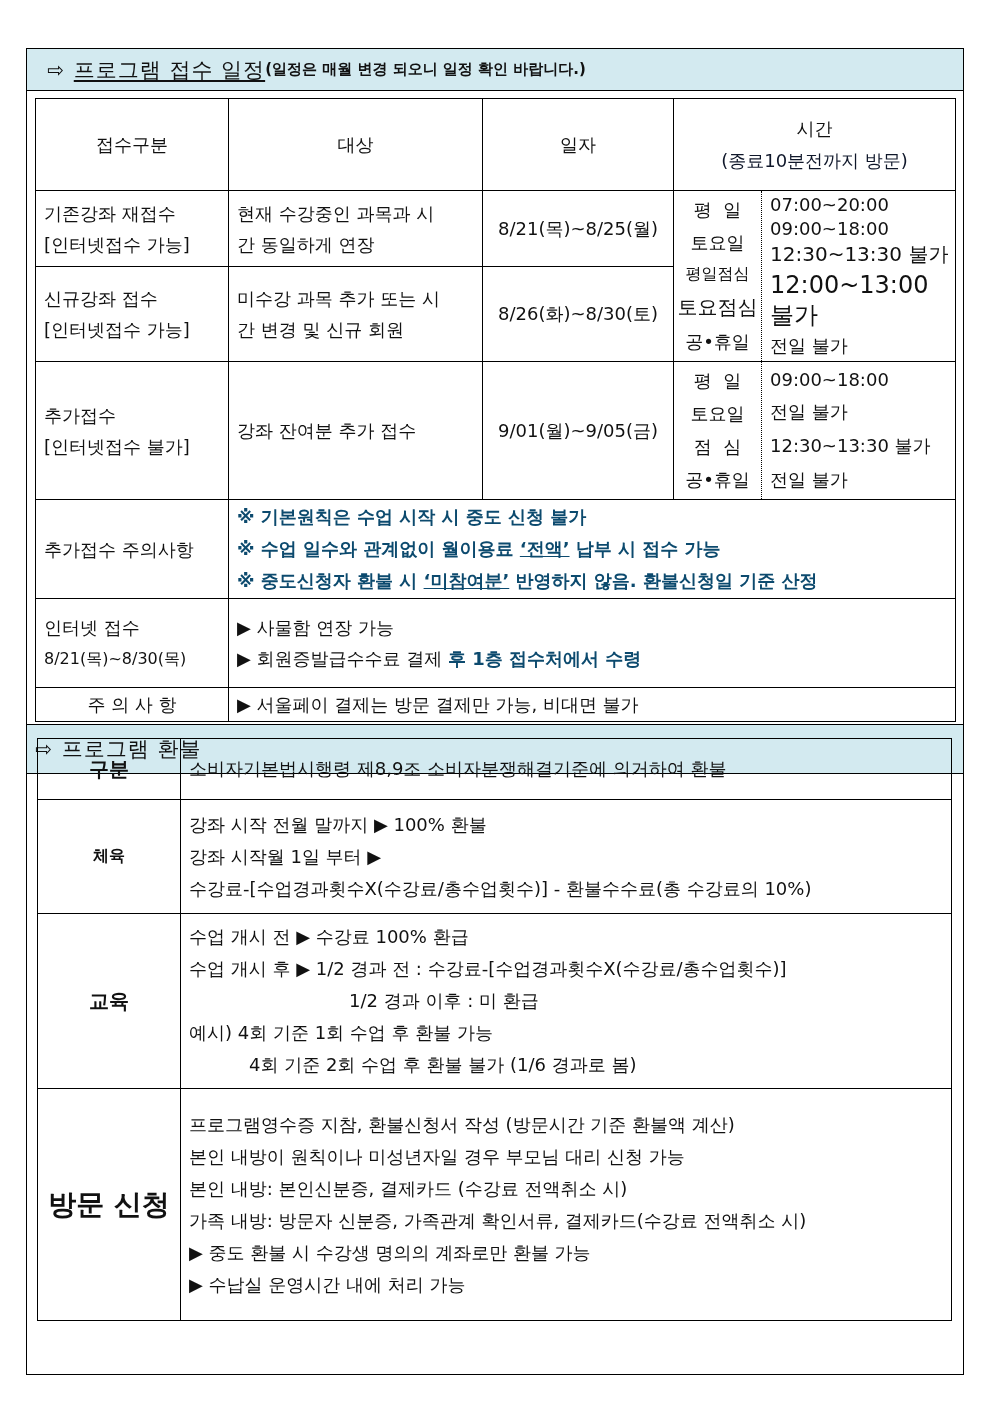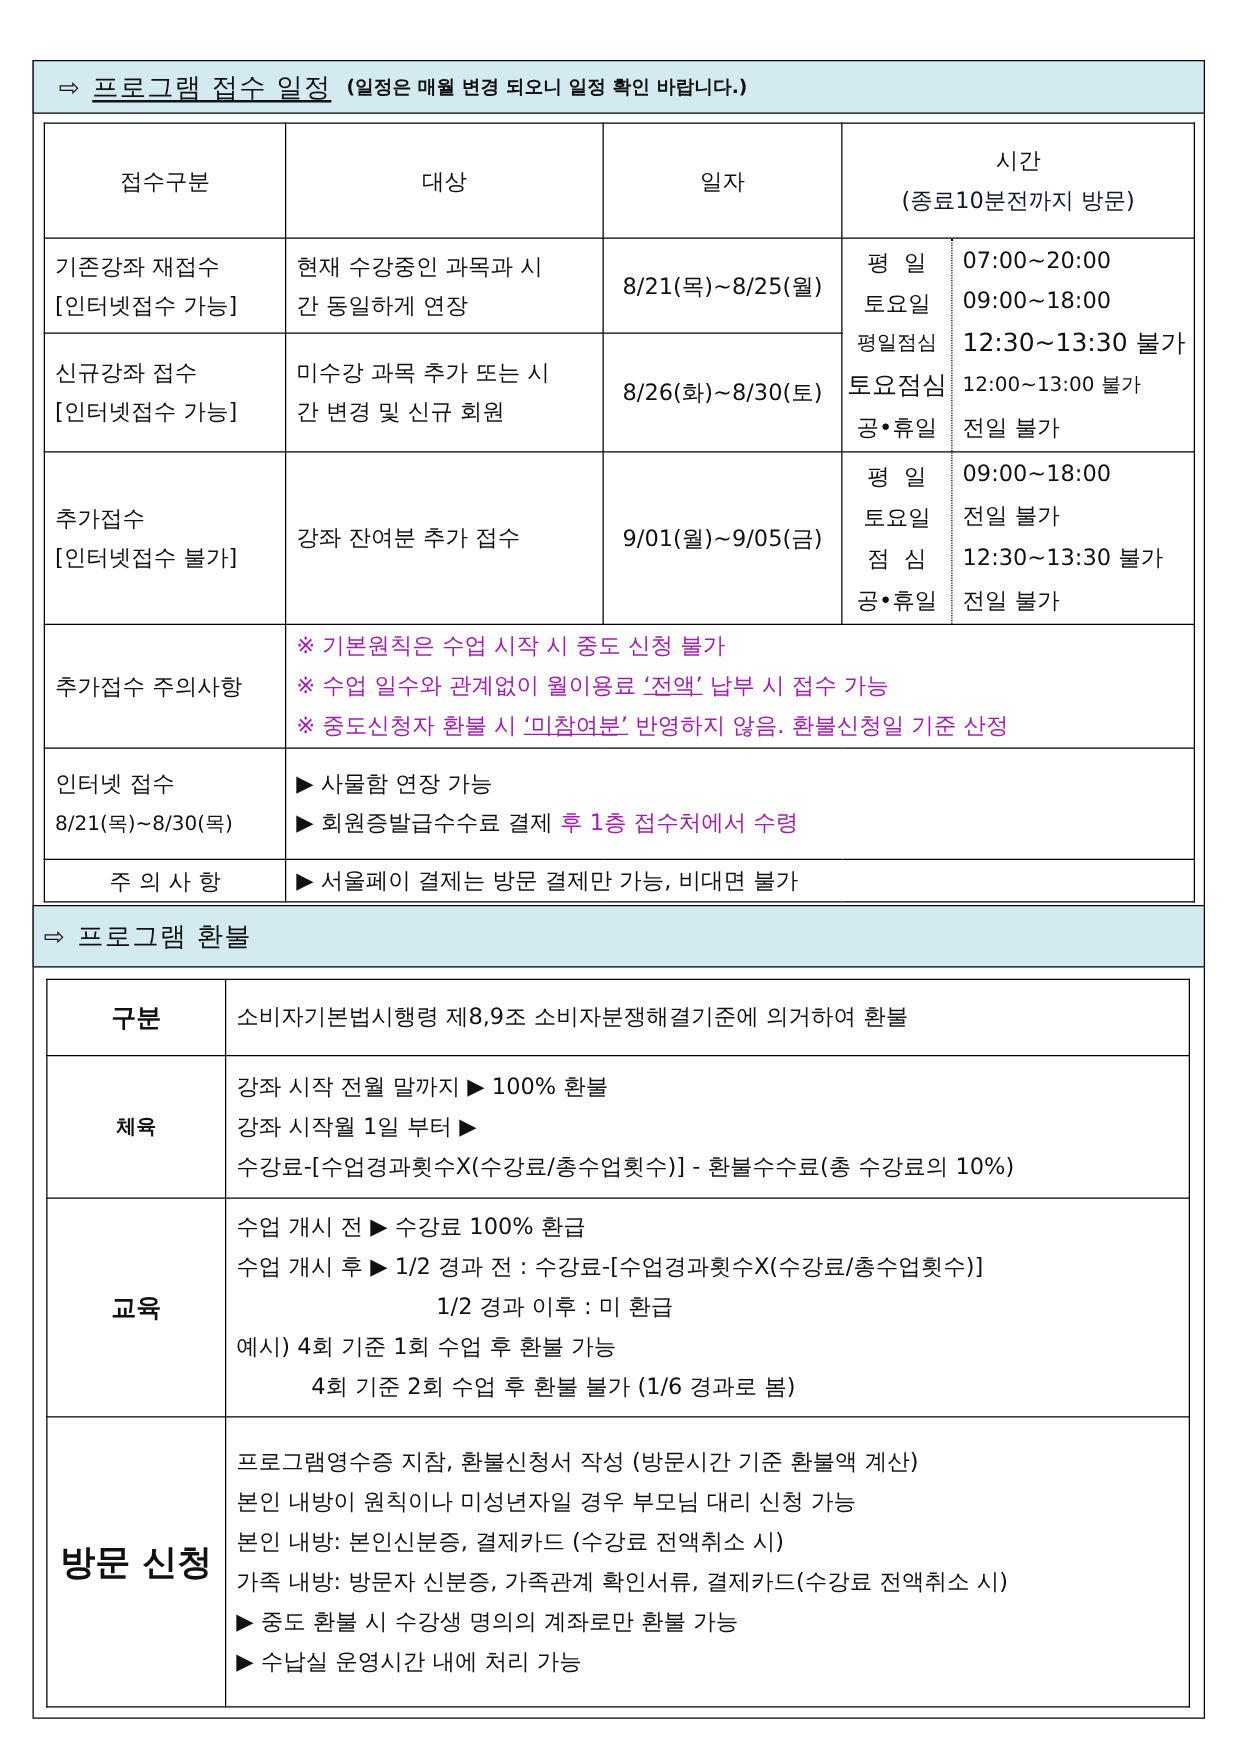--- a/index.html
+++ b/index.html
@@ -1,27 +1,27 @@
 <!DOCTYPE html>
 <html><head>
 <meta charset="utf-8">
 <style>
   html, body { margin:0; padding:0; background:#ffffff; }
   body { width:992px; height:1403px; position:relative; font-family:"DejaVu Serif","Liberation Serif",serif; color:#111; overflow:hidden; }
   .frame { position:absolute; left:26px; top:48px; width:938px; height:1327px; border:1.5px solid #000; box-sizing:border-box; }
   .sec-header { position:absolute; left:26px; width:938px; background:#d3eaf0; border:1.5px solid #000; box-sizing:border-box; display:flex; align-items:center; }
   .sec-header .arrow { font-size:20px; margin-left:20px; margin-right:10px; font-family:"DejaVu Sans",sans-serif; }
   .sec-header .title { font-size:21px; letter-spacing:1px; text-decoration:underline; text-underline-offset:3px; font-family:"DejaVu Sans",sans-serif; }
-  .sec-header .subtitle { font-size:15px; margin-left:12px; font-family:"DejaVu Sans",sans-serif; font-weight:bold; }
+  .sec-header .subtitle { font-size:15px; font-family:"DejaVu Sans",sans-serif; font-weight:bold; }
   table { border-collapse:collapse; position:absolute; table-layout:fixed; }
   td { border:1.5px solid #000; padding:0; vertical-align:middle; font-size:18px; font-family:"DejaVu Sans",sans-serif; }
   .center { text-align:center; }
   .lbl { padding-left:8px; line-height:31px; }
   .blue { color:#0f172a; }
-  .red { color:#a21caf; }
+  .red { color:#0c4a6e;font-weight:bold; }
   .ul { text-decoration:underline; }
   .timegrid { display:grid; grid-template-columns:88px 1fr; height:100%; }
   .timegrid .k { text-align:center; border-right:1.5px dotted #000; display:flex; flex-direction:column; justify-content:space-around; padding:2px 0; }
   .timegrid .v { padding-left:8px; display:flex; flex-direction:column; justify-content:space-around; padding-top:2px; padding-bottom:2px; }
   .line { display:block; white-space:nowrap; }
   .t1 td { font-size:18px; }
   .t2 td { font-size:18px; }
   .body-lines { padding-left:8px; line-height:32px; }
 </style>
 </head>
@@ -68,21 +68,21 @@
           <span style="white-space:pre">평  일</span>
           <span>토요일</span>
           <span style="font-size:16px">평일점심</span>
           <span style="font-size:20px">토요점심</span>
           <span>공•휴일</span>
         </div>
         <div class="v">
           <span>07:00~20:00</span>
           <span>09:00~18:00</span>
           <span style="font-size:20px">12:30~13:30 불가</span>
-          <span style="font-size:16px">12:00~13:00 불가</span>
+          <span style="font-size:24px">12:00~13:00 불가</span>
           <span>전일 불가</span>
         </div>
       </div>
     </td>
   </tr>
   <tr style="height:94px">
     <td class="lbl">
       <span class="line">신규강좌 접수</span>
       <span class="line">[인터넷접수 가능]</span>
     </td>
@@ -141,21 +141,21 @@
     <td colspan="3" class="lbl">▶ 서울페이 결제는 방문 결제만 가능, 비대면 불가</td>
   </tr>
 </tbody>
   </table>
 
 <div class="sec-header" style="top:724px;height:50px;">
   <span class="arrow" style="margin-left:8px">⇨</span>
   <span class="title" style="text-decoration:none">프로그램 환불</span>
 </div>
 
-<table class="t2" style="left:37px;top:783px;width:914px;">
+<table class="t2" style="left:37px;top:738px;width:914px;">
   <colgroup>
       <col style="width:143px">
       <col style="width:771px">
     </colgroup>
   <tbody>
       <tr style="height:61px">
     <td class="center" style="font-size:20px;font-weight:bold">구분</td>
     <td class="body-lines">
       <span class="line">소비자기본법시행령 제8,9조 소비자분쟁해결기준에 의거하여 환불</span>
     </td>

